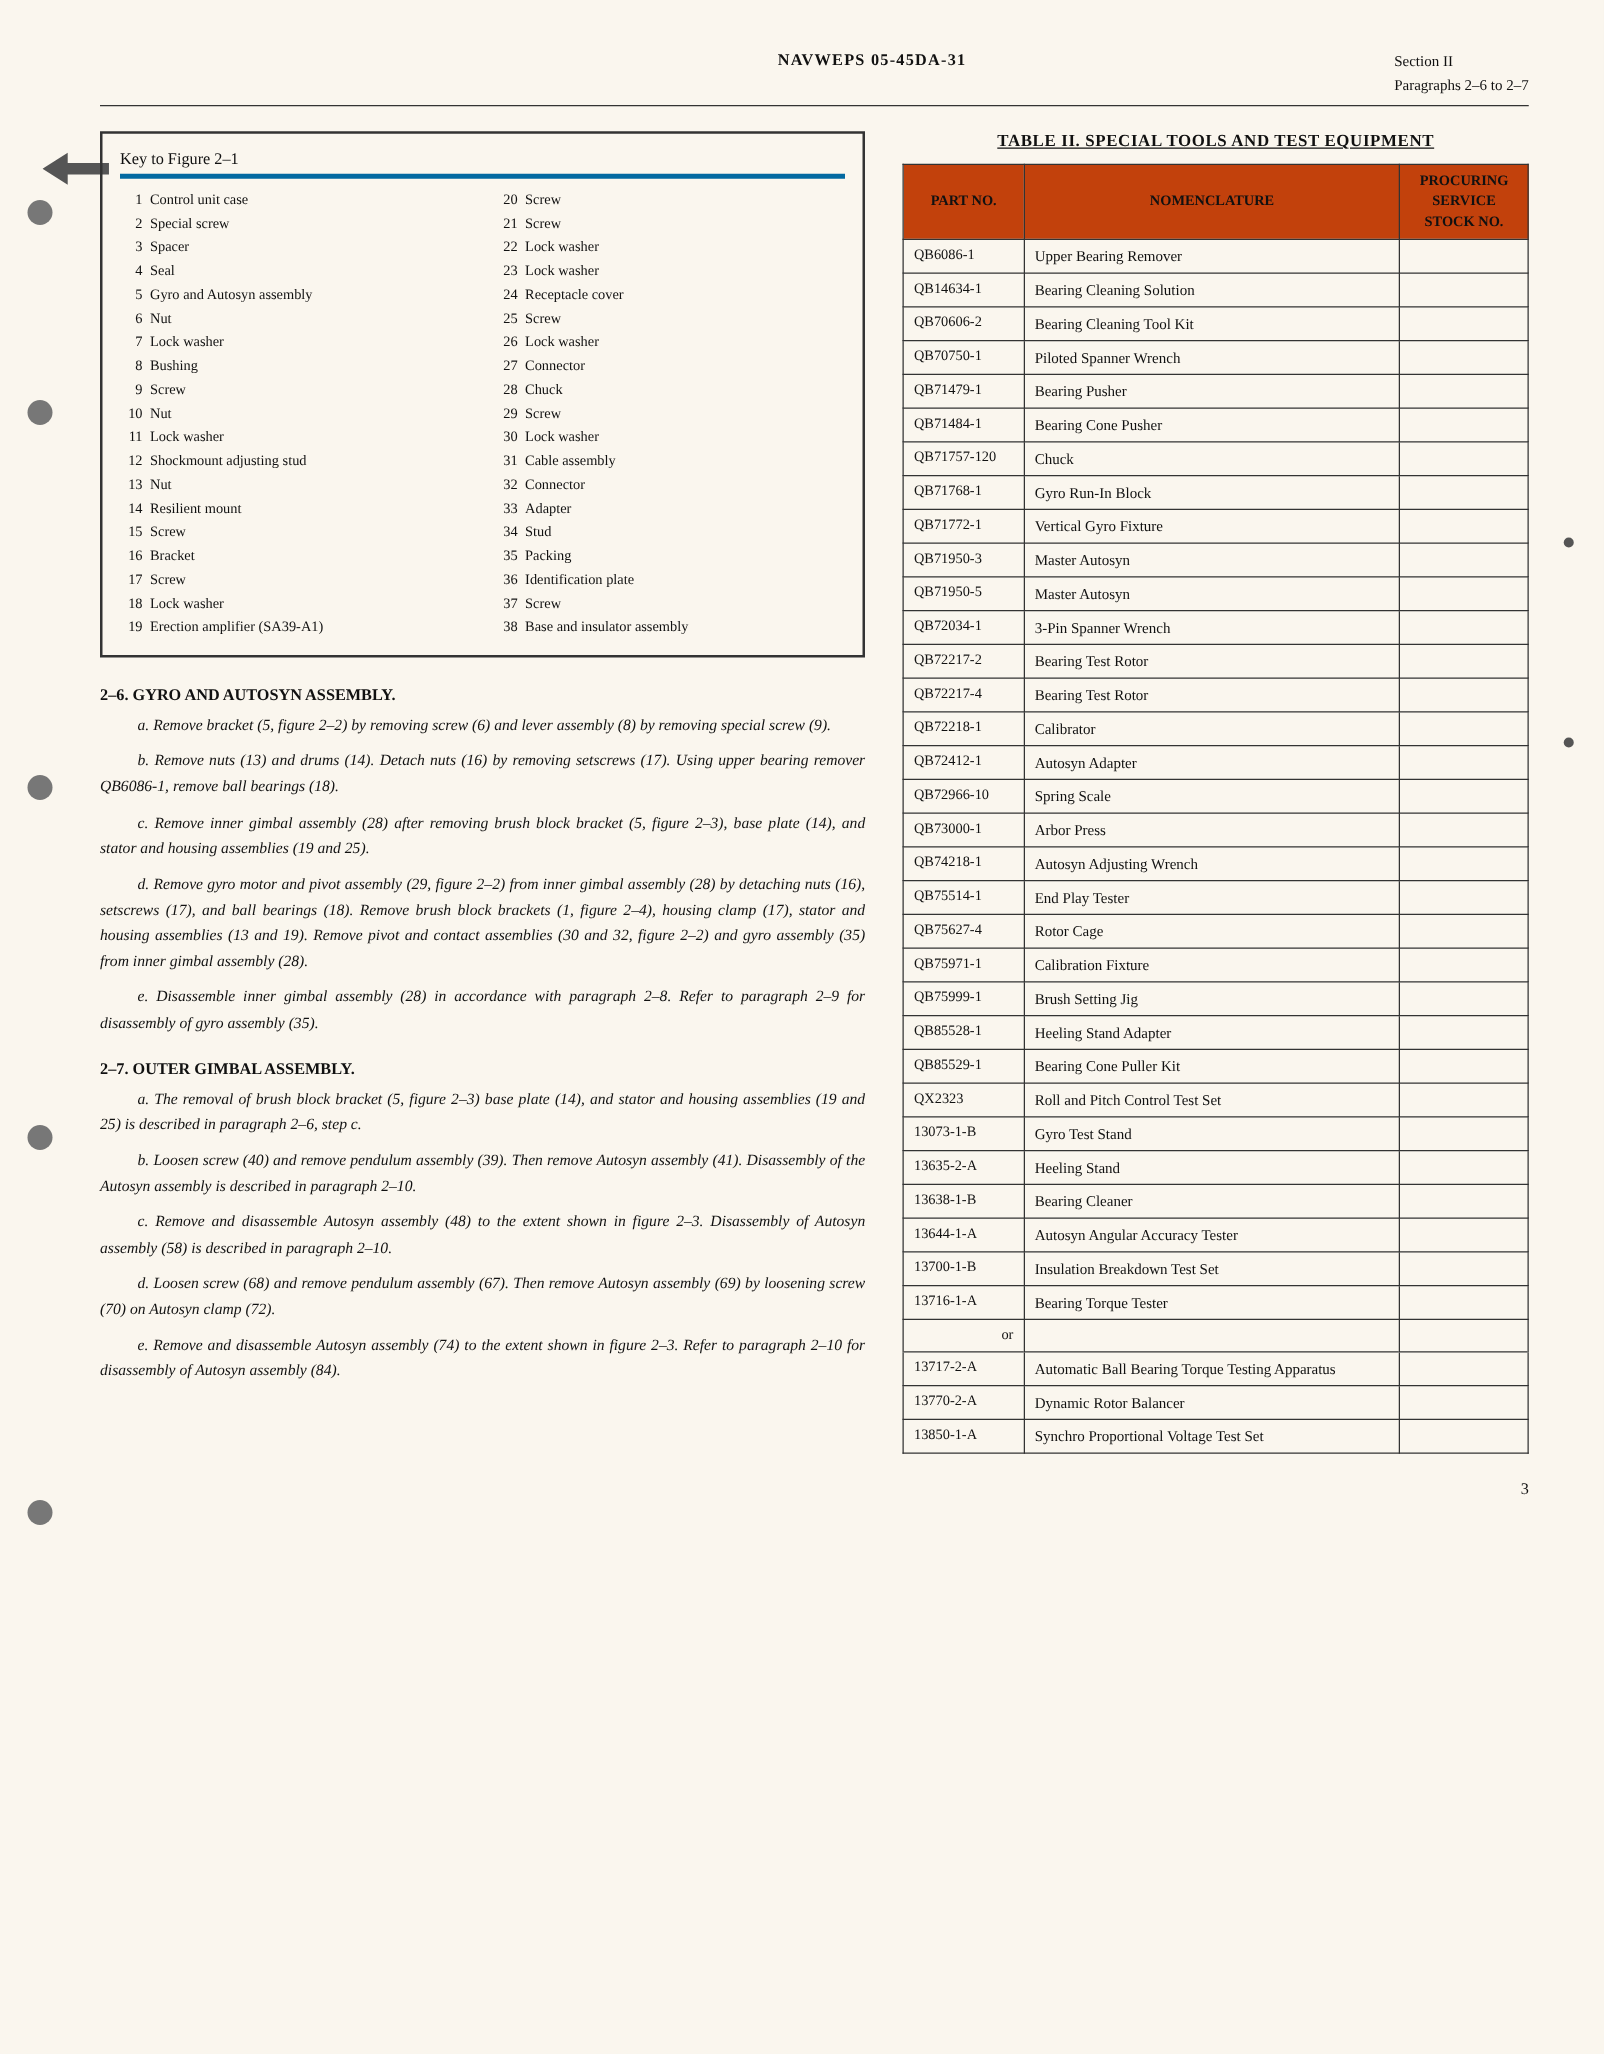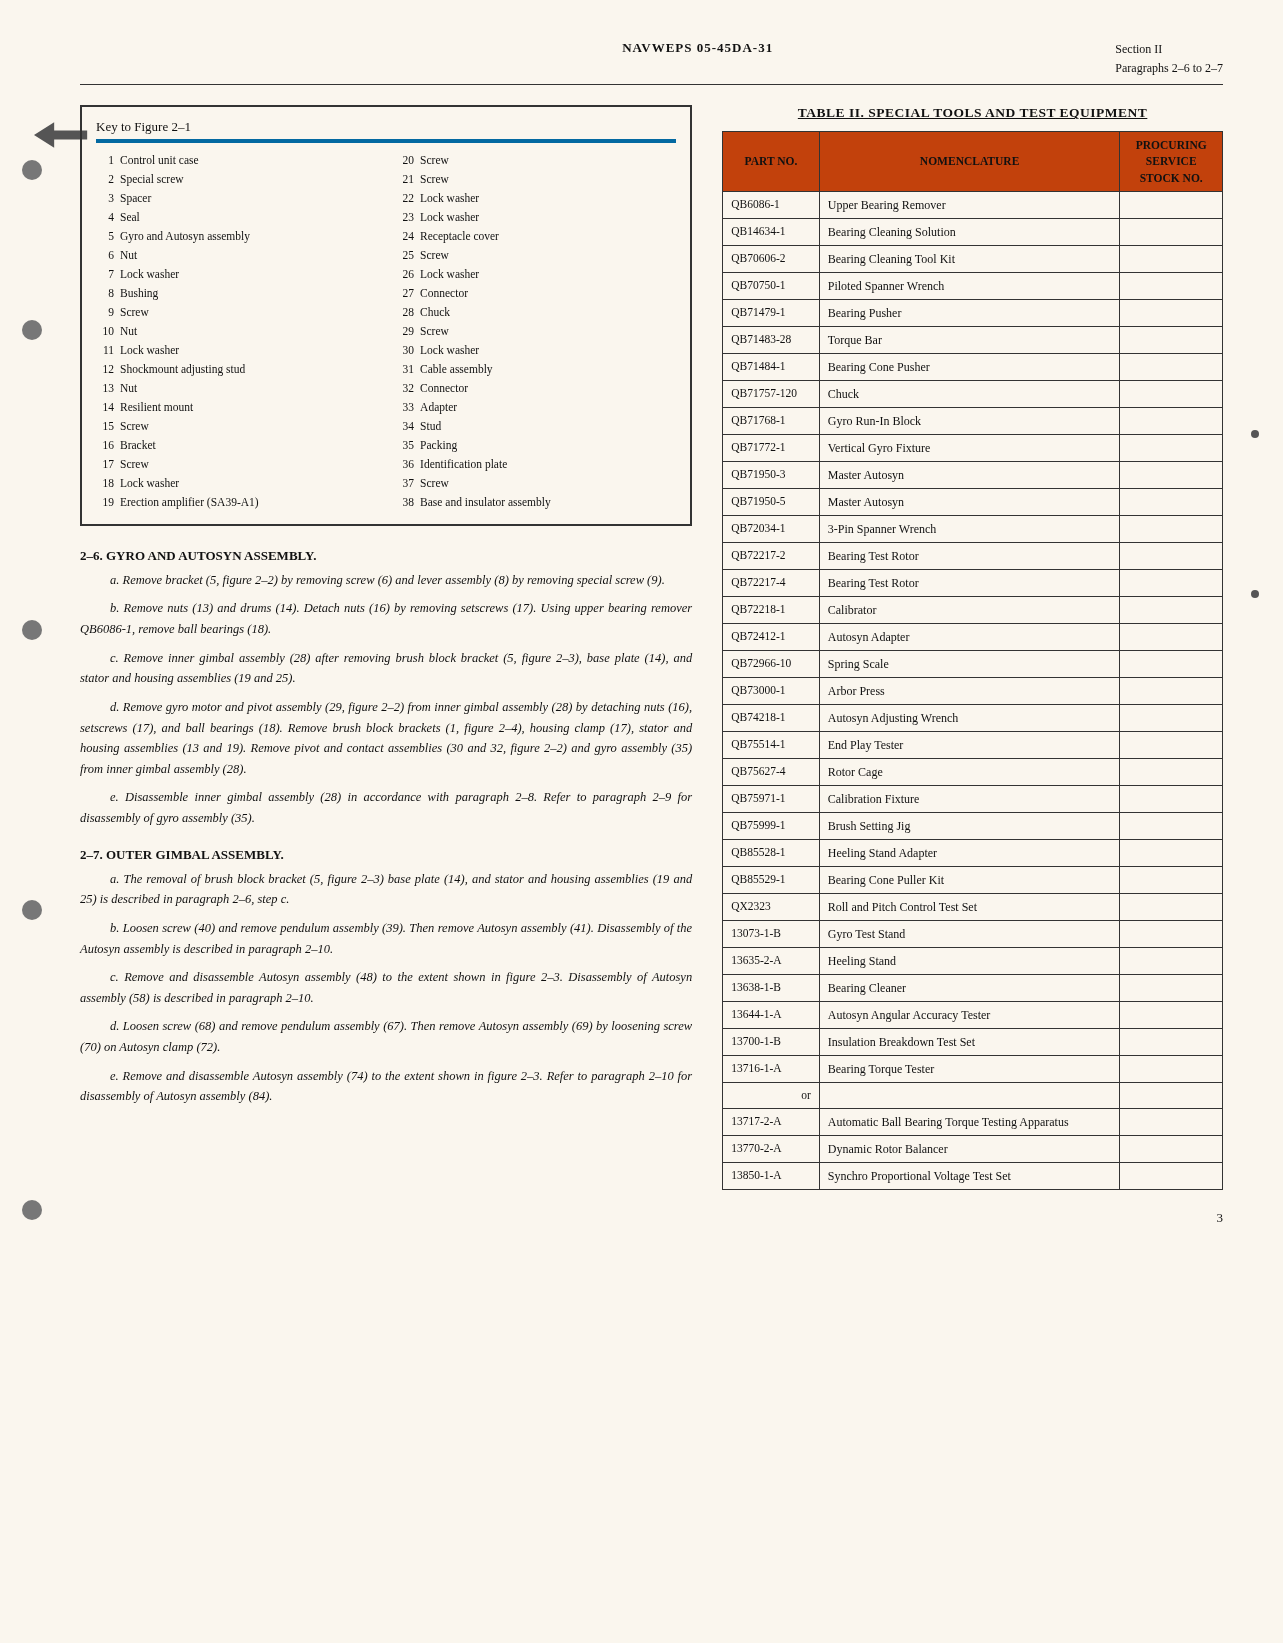--- a/index.html
+++ b/index.html
@@ -393,25 +393,20 @@
               <td>QB70750-1</td>
               <td>Piloted Spanner Wrench</td>
               <td></td>
             </tr>
             <tr>
               <td>QB71479-1</td>
               <td>Bearing Pusher</td>
               <td></td>
             </tr>
             <tr>
-              <td>QB71483-28</td>
-              <td>Torque Bar</td>
-              <td></td>
-            </tr>
-            <tr>
               <td>QB71484-1</td>
               <td>Bearing Cone Pusher</td>
               <td></td>
             </tr>
             <tr>
               <td>QB71757-120</td>
               <td>Chuck</td>
               <td></td>
             </tr>
             <tr>

